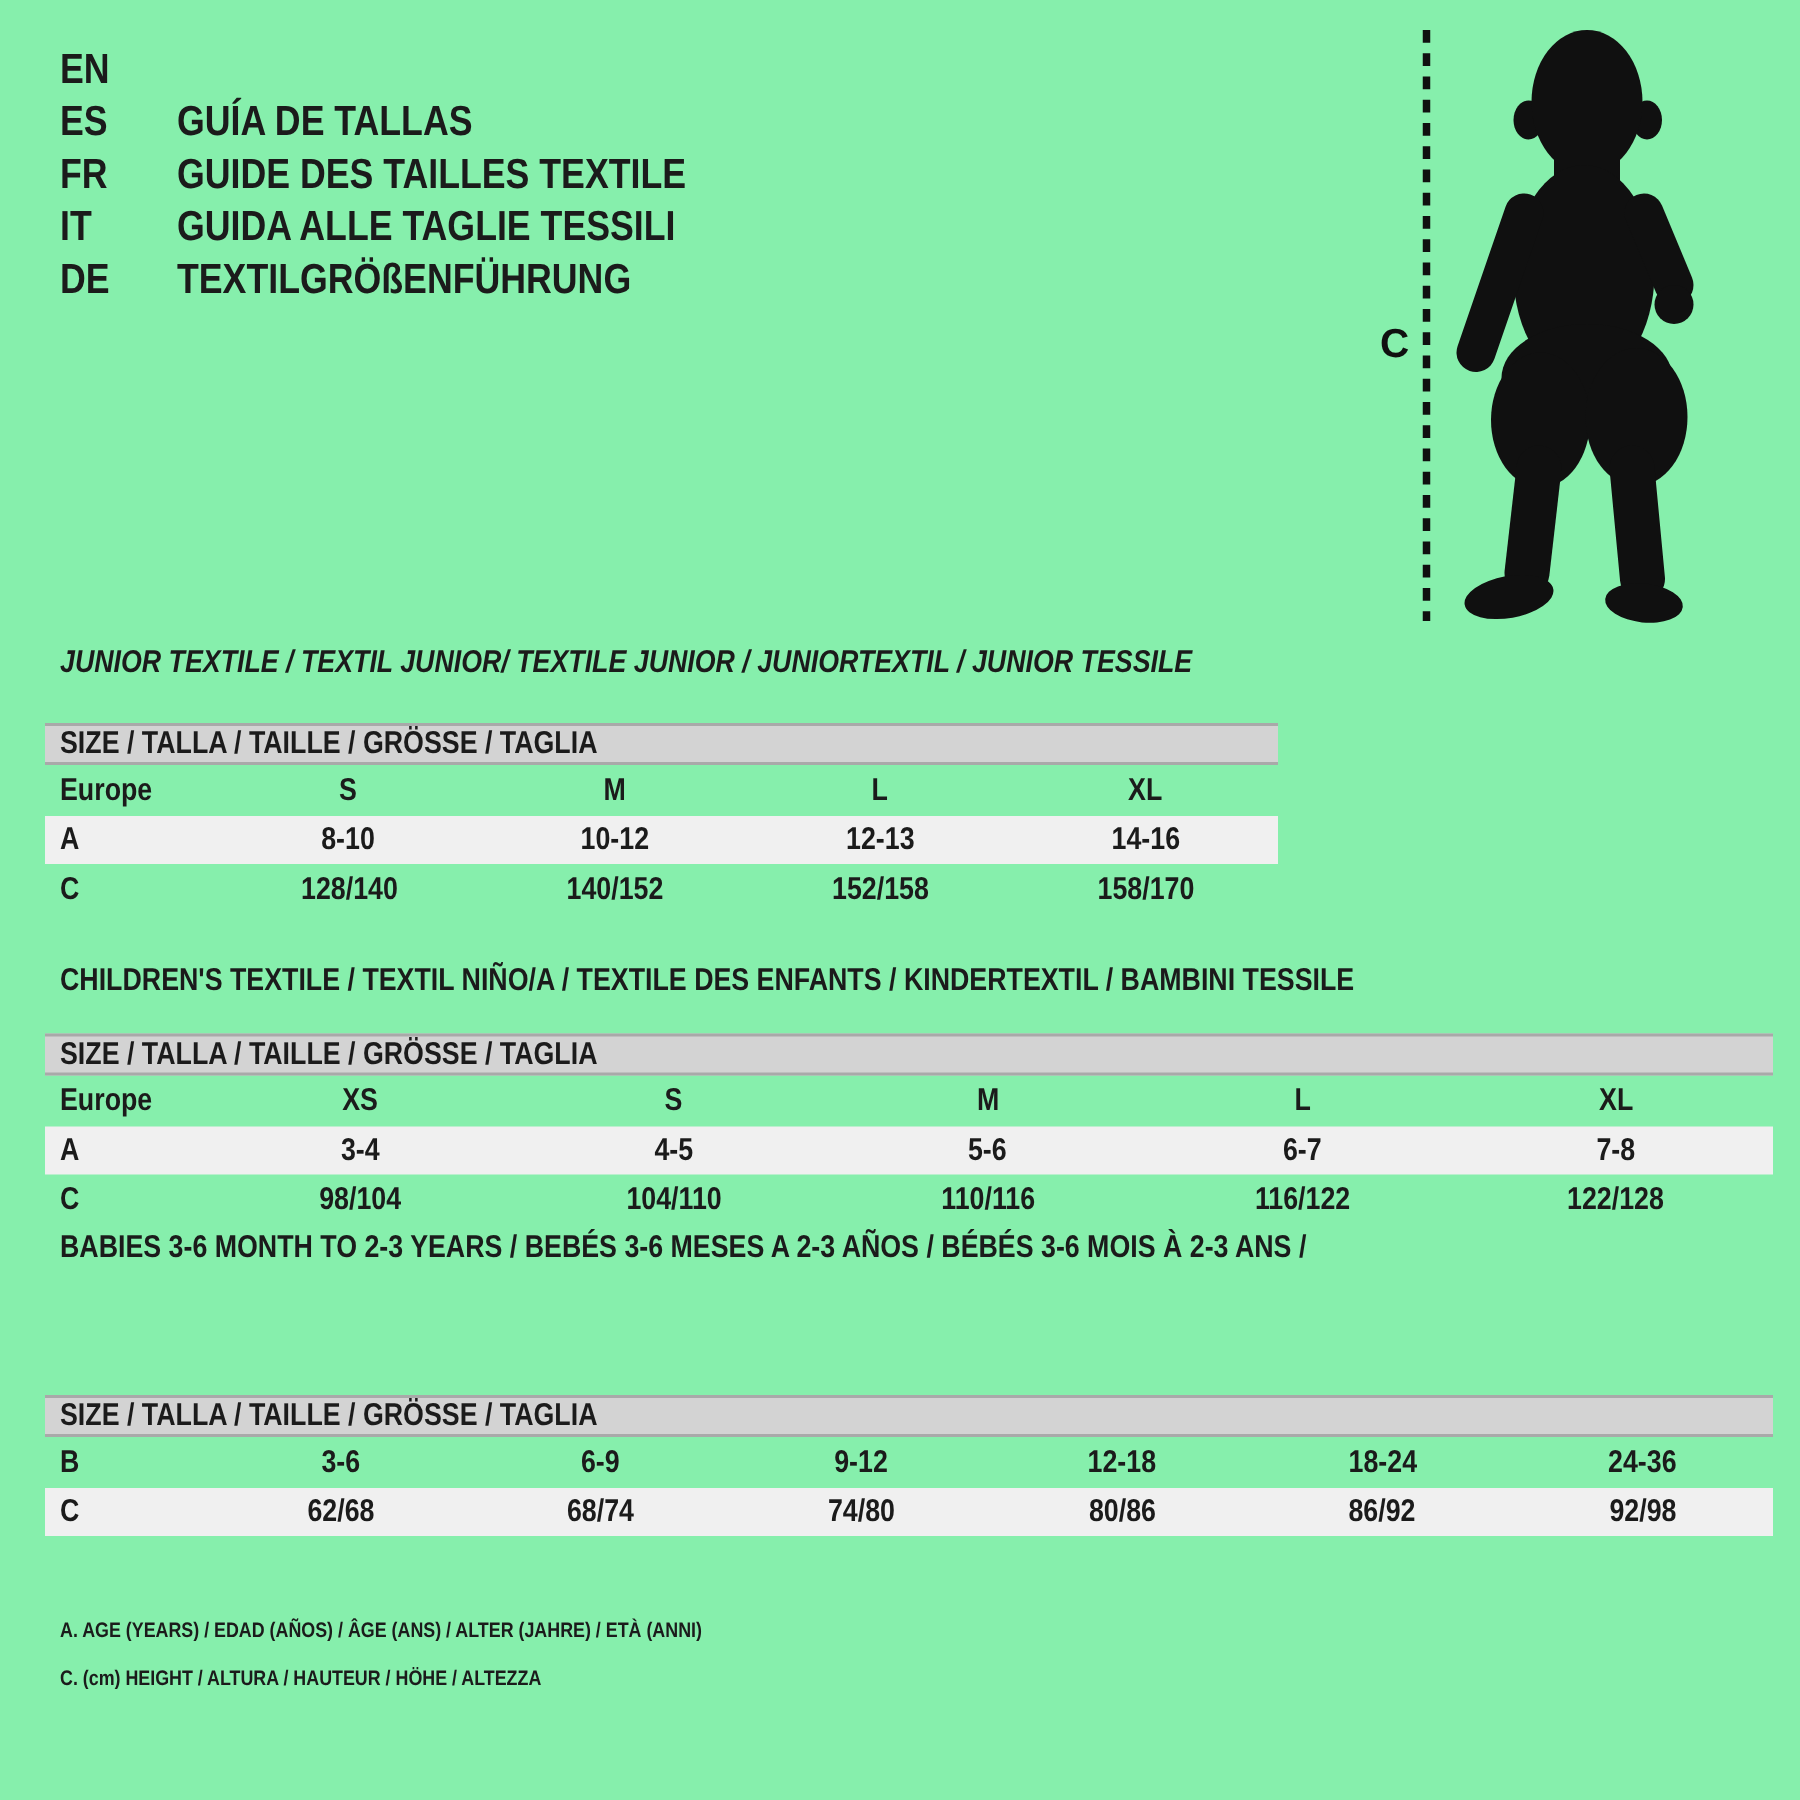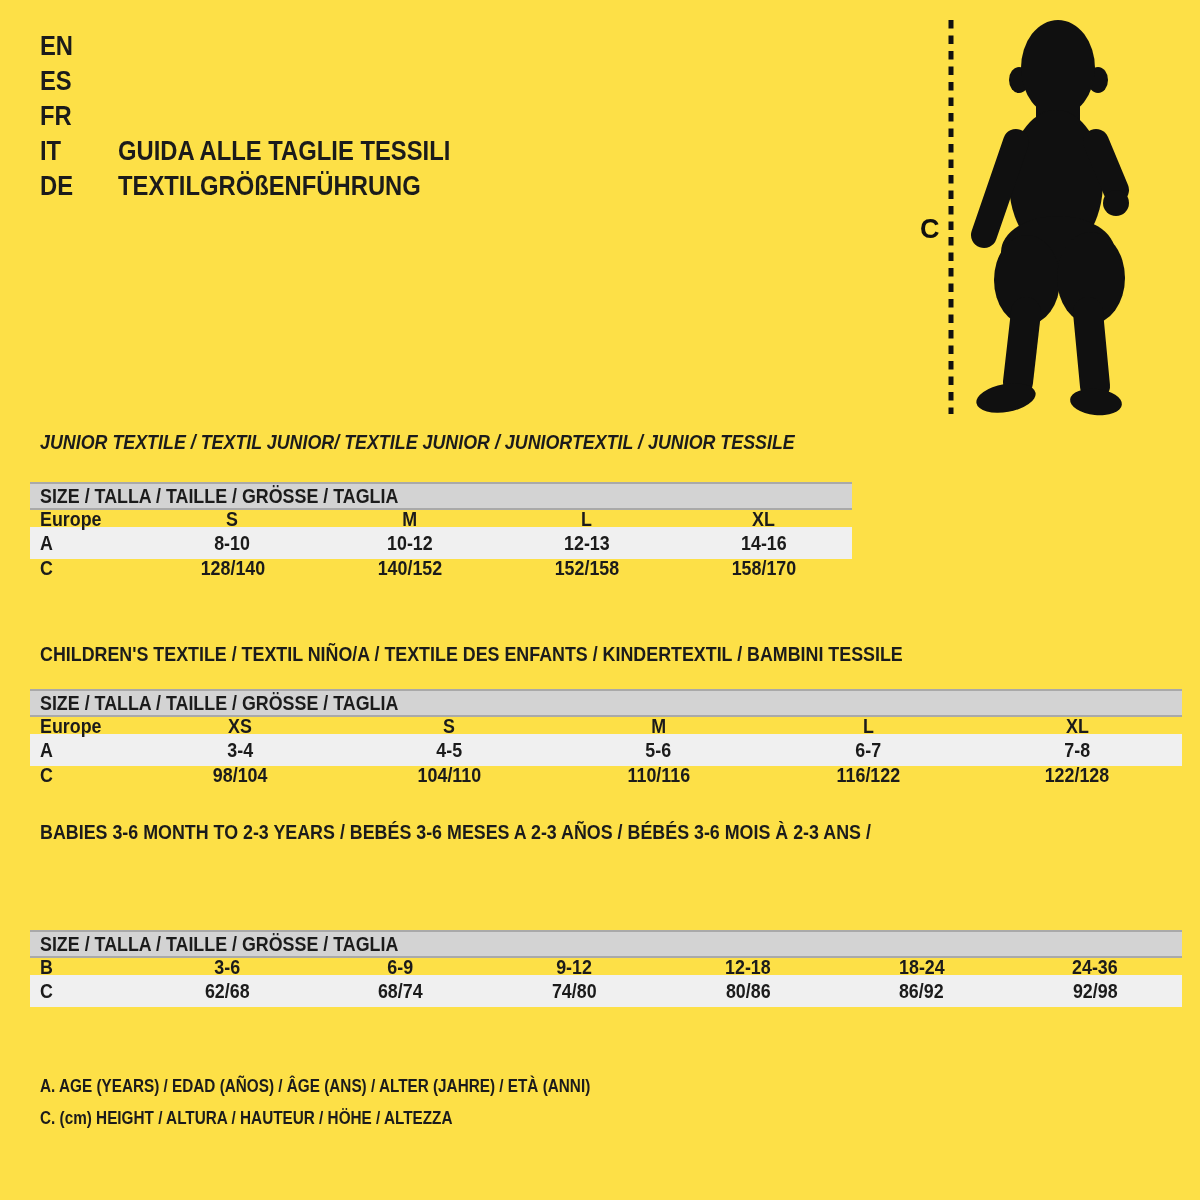--- a/index.html
+++ b/index.html
@@ -1,17 +1,17 @@
 <!DOCTYPE html>
 <html><head>
 <meta charset="utf-8">
 <style>
   html,body{margin:0;padding:0;background:#ffffff;}
   body{width:1200px;height:1200px;font-family:"Liberation Sans",sans-serif;color:#1b1b1b;}
-  .sheet{position:relative;width:1200px;height:1200px;background:#fde047;overflow:hidden;}
+  .sheet{position:relative;width:1200px;height:1200px;background:#86efac;overflow:hidden;}
 
   
   .cx{display:inline-block;transform:scaleX(.85);transform-origin:0 50%;white-space:nowrap;}
   .cell .cx{transform-origin:50% 50%;}
 
   
   .lang-block{position:absolute;left:40px;top:28px;}
   .lang-row{display:flex;align-items:center;height:35px;font-size:28px;font-weight:bold;}
   .lang-code{width:78px;flex:0 0 78px;}
 
@@ -19,48 +19,50 @@
   .figure{position:absolute;left:912px;top:12px;width:235px;height:408px;}
 
   
   .sec-title{position:absolute;left:40px;font-size:21px;font-weight:bold;line-height:26px;}
 
   
   .stable{position:absolute;left:30px;}
   .size-bar{box-sizing:border-box;height:28px;background:#d3d3d3;border-top:2px solid #a9a9a9;
             border-bottom:2px solid #a9a9a9;display:flex;align-items:center;padding-left:10px;
             font-size:21px;font-weight:bold;}
-  .trow{display:flex;align-items:center;height:17px;font-size:21px;font-weight:bold;}
+  .trow{display:flex;align-items:center;height:34px;font-size:21px;font-weight:bold;}
   .trow.alt{background:#f0f0f0;height:32px;}
   .lab{box-sizing:border-box;padding-left:10px;flex:0 0 auto;}
   .cell{flex:1 1 0;text-align:center;}
   .w-junior{width:822px;}
   .w-wide{width:1152px;}
   .lab-junior{width:114px;}
   .lab-children{width:105px;}
   .lab-babies{width:110px;}
 
   
-  .legend{position:absolute;left:40px;top:1070px;font-size:18px;font-weight:bold;}
+  .legend{position:absolute;left:40px;top:1070px;font-size:14px;font-weight:bold;}
   .legend-line{height:32px;display:flex;align-items:center;}
 </style>
 </head>
 <body>
 
 <div class="sheet">
 
   <div class="lang-block">
     <div class="lang-row">
       <span class="lang-code"><span class="cx">EN</span></span>
     </div>
     <div class="lang-row">
       <span class="lang-code"><span class="cx">ES</span></span>
+      <span><span class="cx">GUÍA DE TALLAS</span></span>
     </div>
     <div class="lang-row">
       <span class="lang-code"><span class="cx">FR</span></span>
+      <span><span class="cx">GUIDE DES TAILLES TEXTILE</span></span>
     </div>
     <div class="lang-row">
       <span class="lang-code"><span class="cx">IT</span></span>
       <span><span class="cx">GUIDA ALLE TAGLIE TESSILI</span></span>
     </div>
     <div class="lang-row">
       <span class="lang-code"><span class="cx">DE</span></span>
       <span><span class="cx">TEXTILGRÖßENFÜHRUNG</span></span>
     </div>
   </div>

